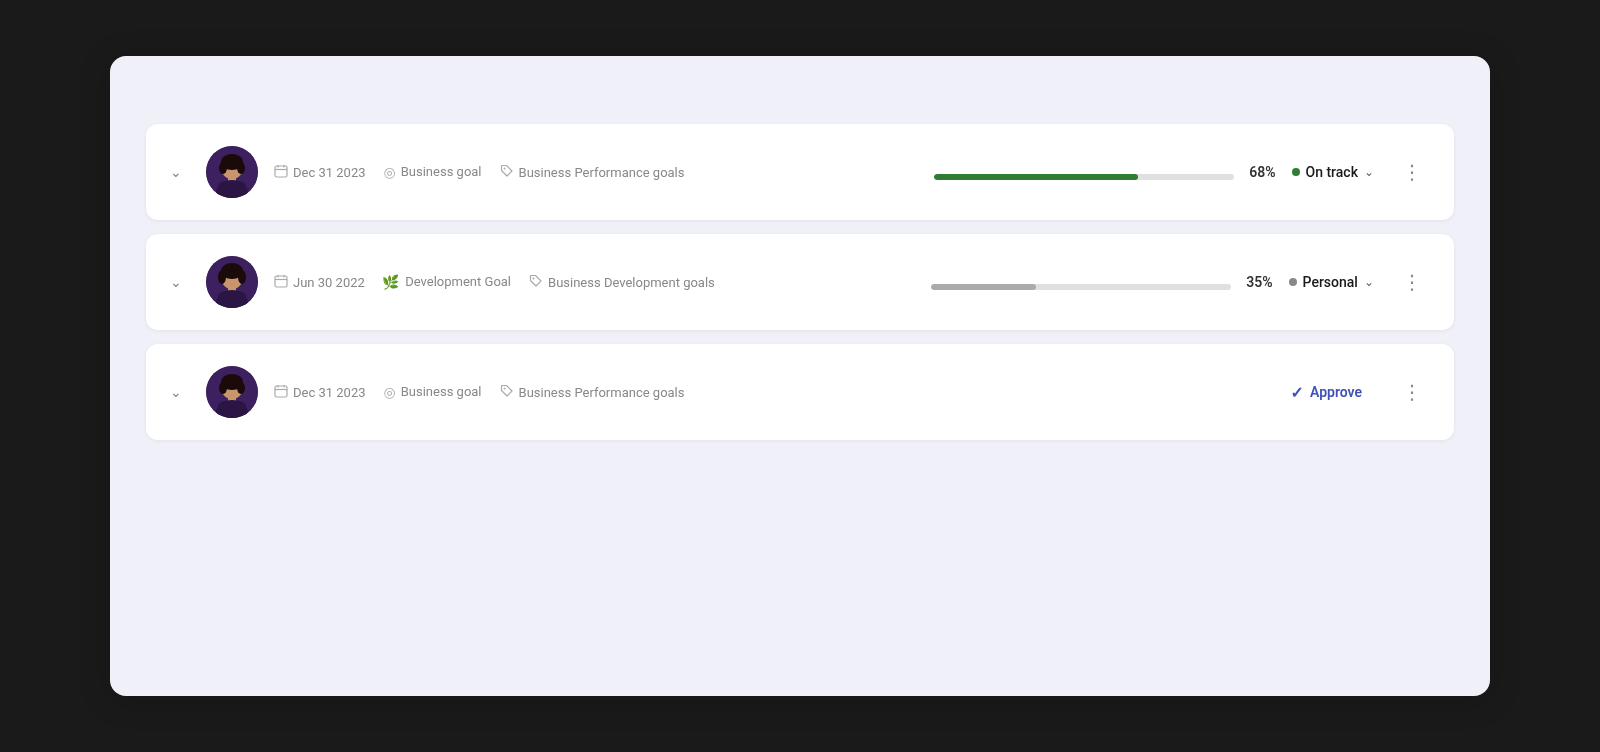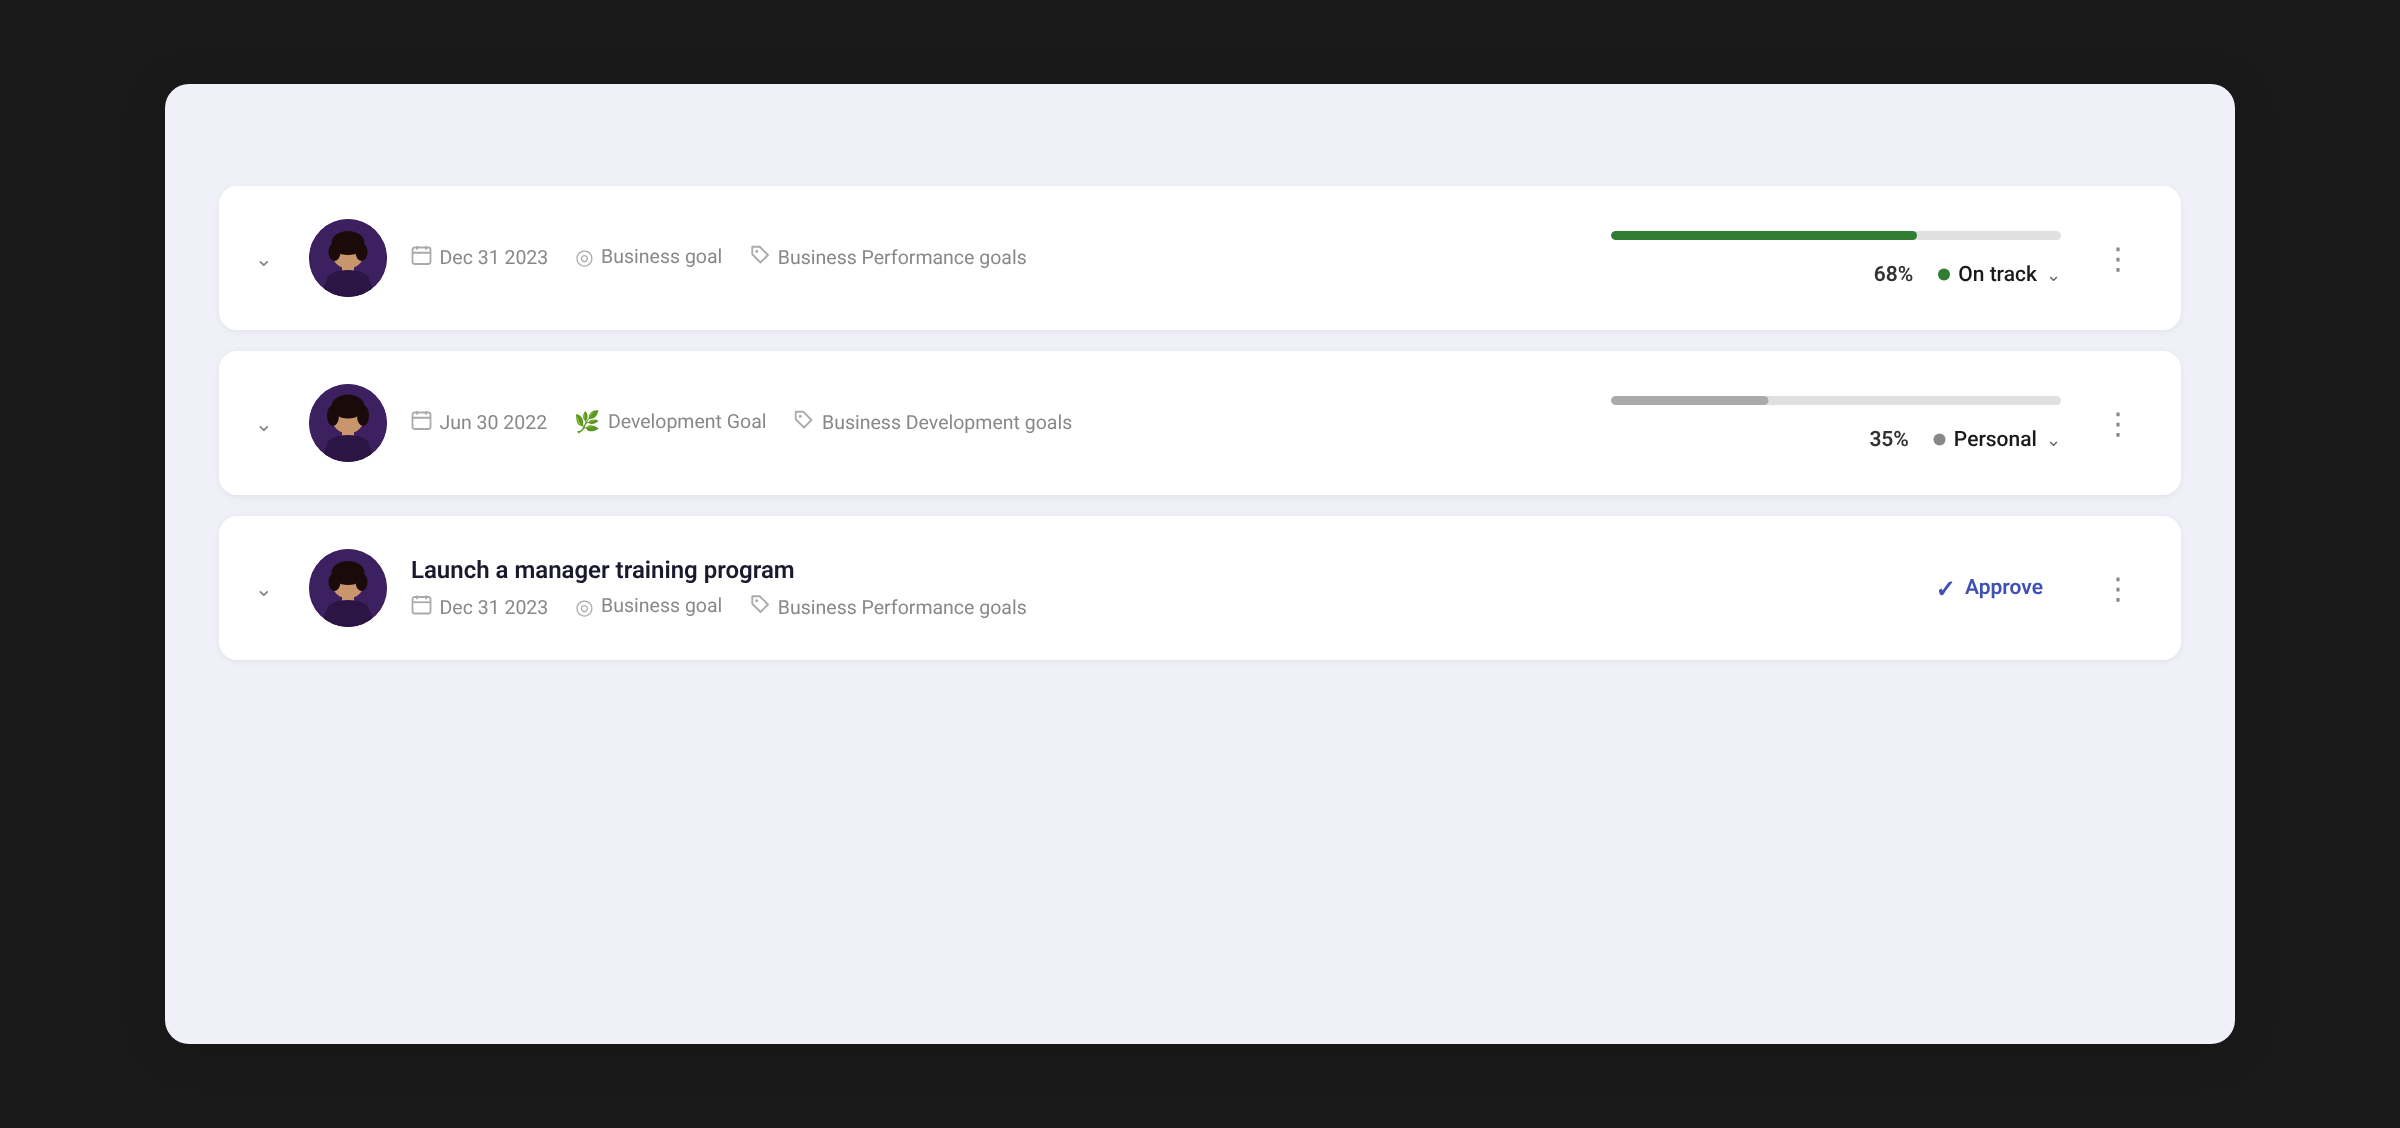--- a/index.html
+++ b/index.html
@@ -106,21 +106,21 @@
 
     .goal-right {
       display: flex;
       align-items: center;
       gap: 20px;
       flex-shrink: 0;
     }
 
     .progress-section {
       display: flex;
-      flex-direction: column;
+      flex-direction: row;
       align-items: flex-end;
       gap: 15px;
       min-width: 340px;
       text-align: center;
     }
 
     .progress-bar-track {
       width: 300px;
       height: 6px;
       background: #e0e0e0;
@@ -355,21 +355,20 @@
     <ellipse cx="26" cy="16" rx="11" ry="8" fill="#1a0a0a"></ellipse>
     <ellipse cx="17" cy="22" rx="4" ry="6" fill="#1a0a0a"></ellipse>
     <ellipse cx="35" cy="22" rx="4" ry="6" fill="#1a0a0a"></ellipse>
 
     <rect x="22" y="31" width="8" height="6" fill="#c8956c"></rect>
 
     <ellipse cx="26" cy="40" rx="14" ry="6" fill="#2a1545"></ellipse>
   </svg>
     </div>
     <div class="goal-info">
-      <div class="goal-title">Launch a manager training program</div>
       <div class="goal-meta">
         <div class="meta-item">
           <span class="meta-icon">
             <svg width="14" height="14" viewBox="0 0 14 14" fill="none" xmlns="http://www.w3.org/2000/svg">
               <rect x="1" y="2" width="12" height="11" rx="1.5" stroke="#aaa" stroke-width="1.2" fill="none"></rect>
               <line x1="1" y1="5.5" x2="13" y2="5.5" stroke="#aaa" stroke-width="1.2"></line>
               <line x1="4" y1="1" x2="4" y2="3.5" stroke="#aaa" stroke-width="1.2"></line>
               <line x1="10" y1="1" x2="10" y2="3.5" stroke="#aaa" stroke-width="1.2"></line>
             </svg>
           </span>

